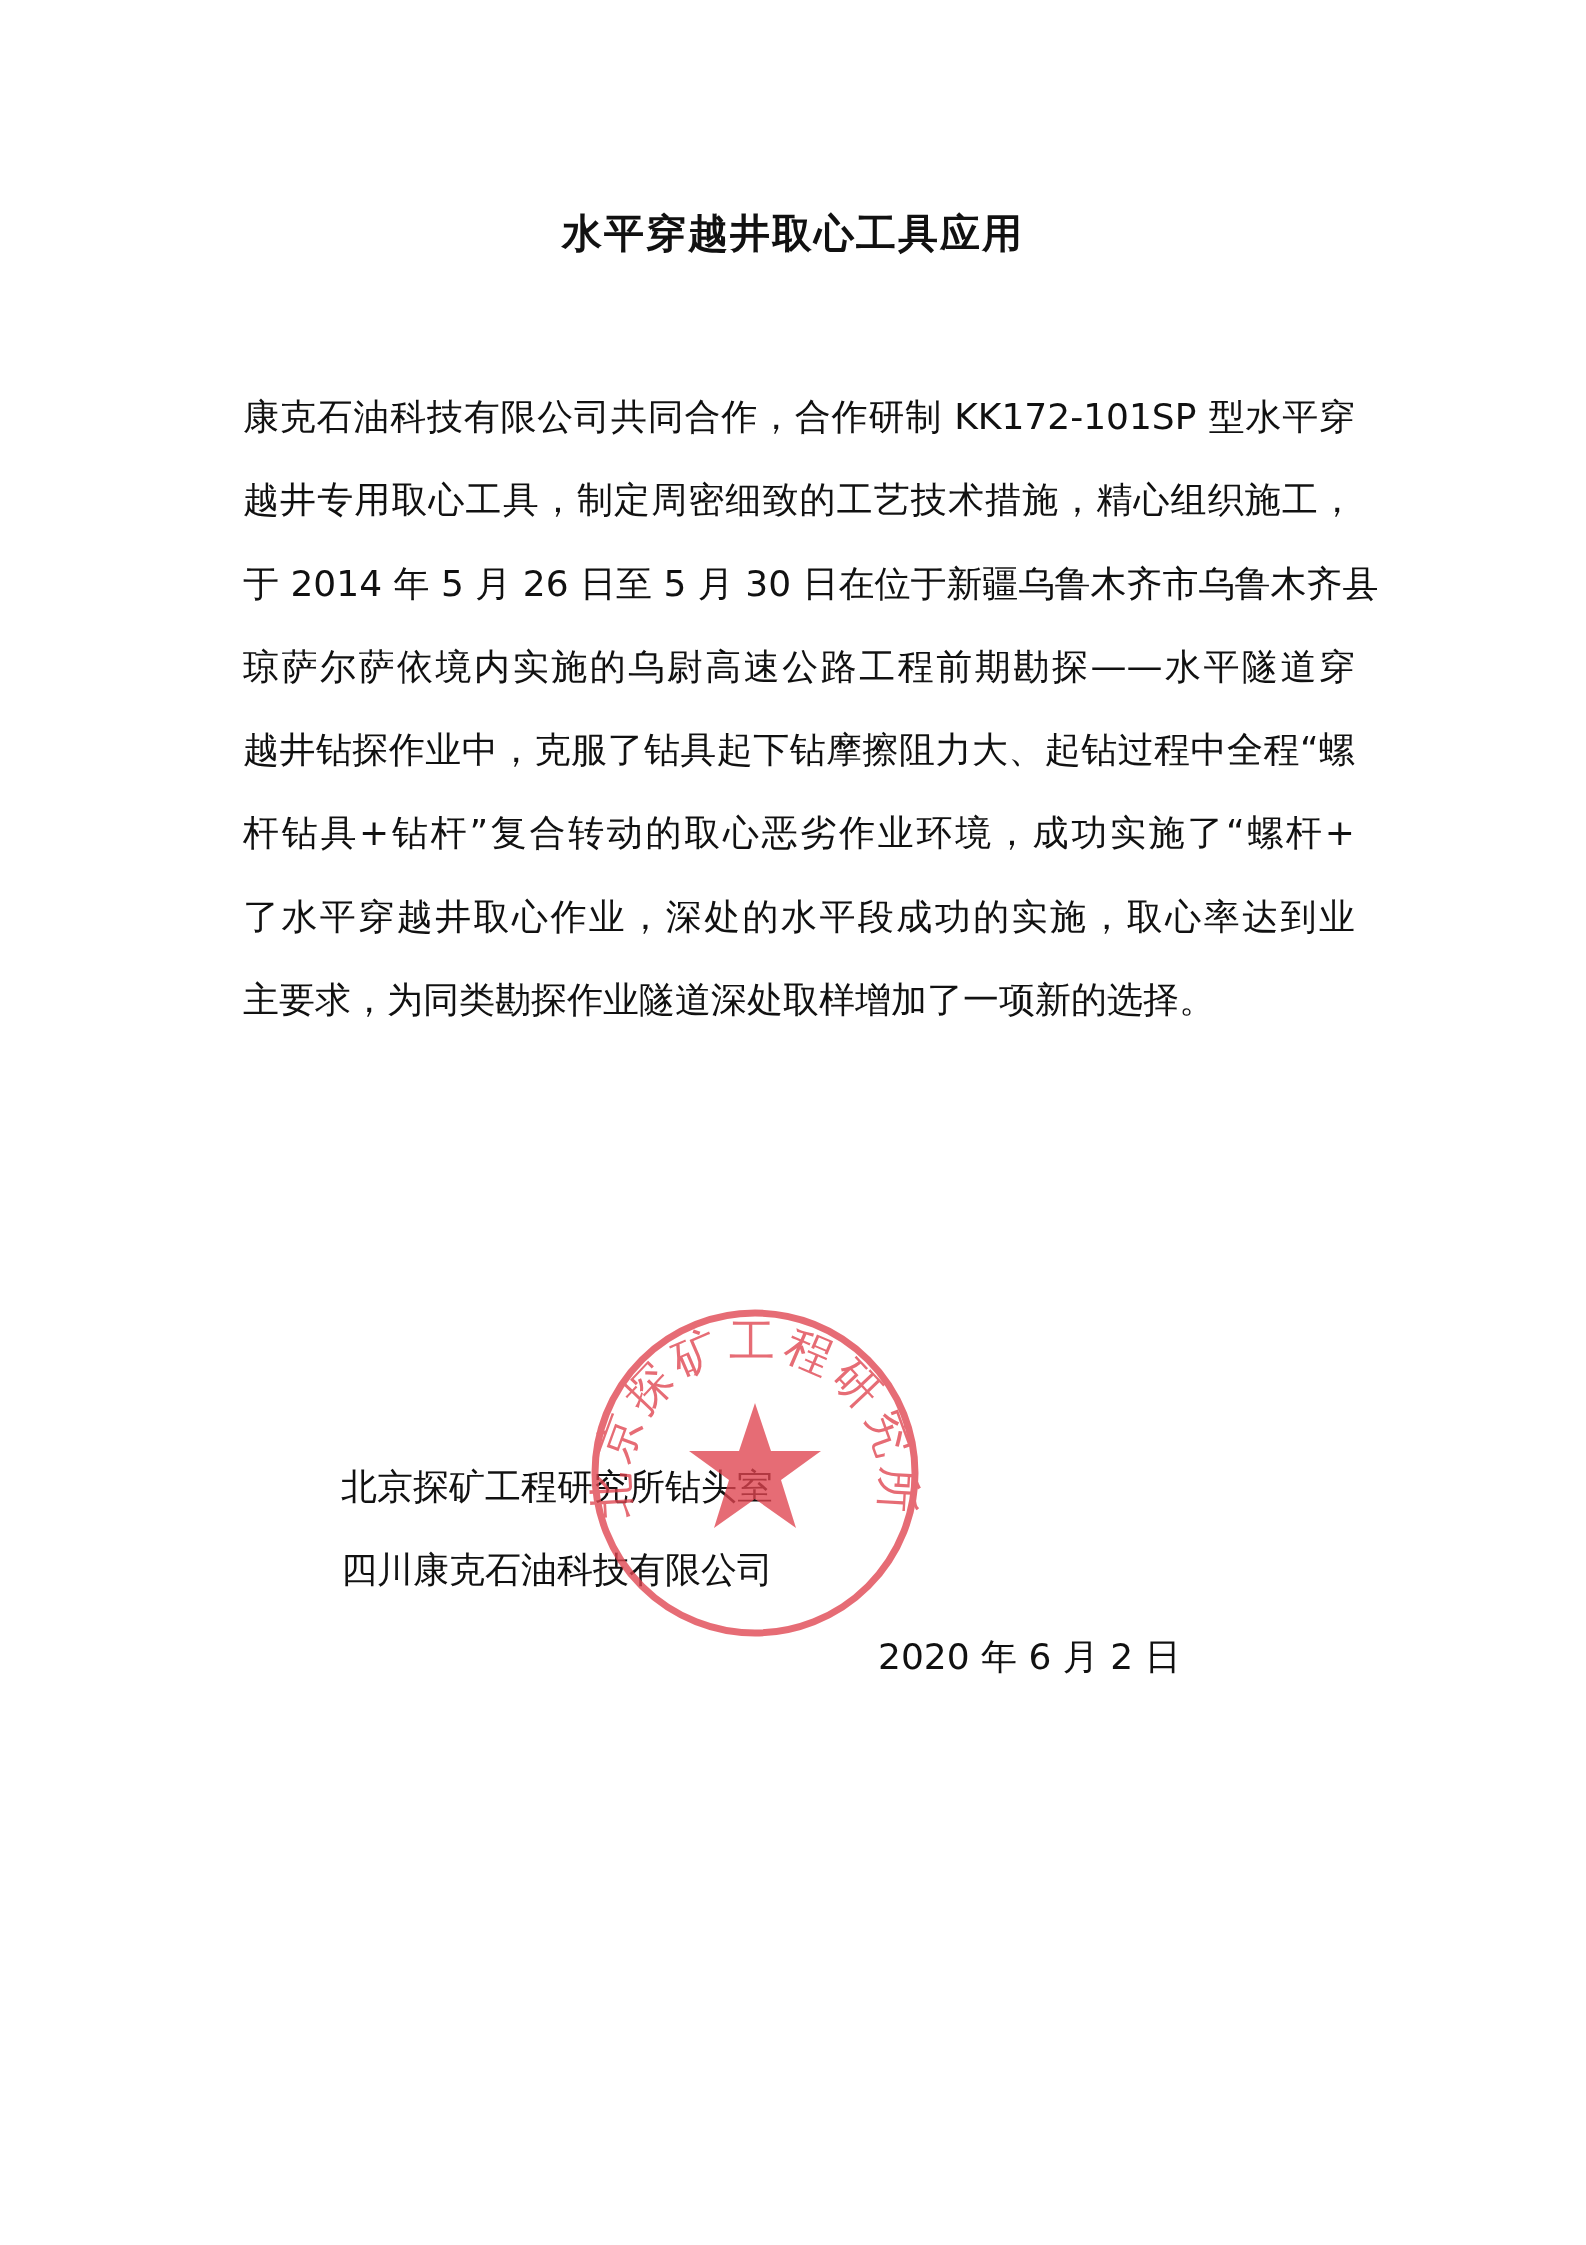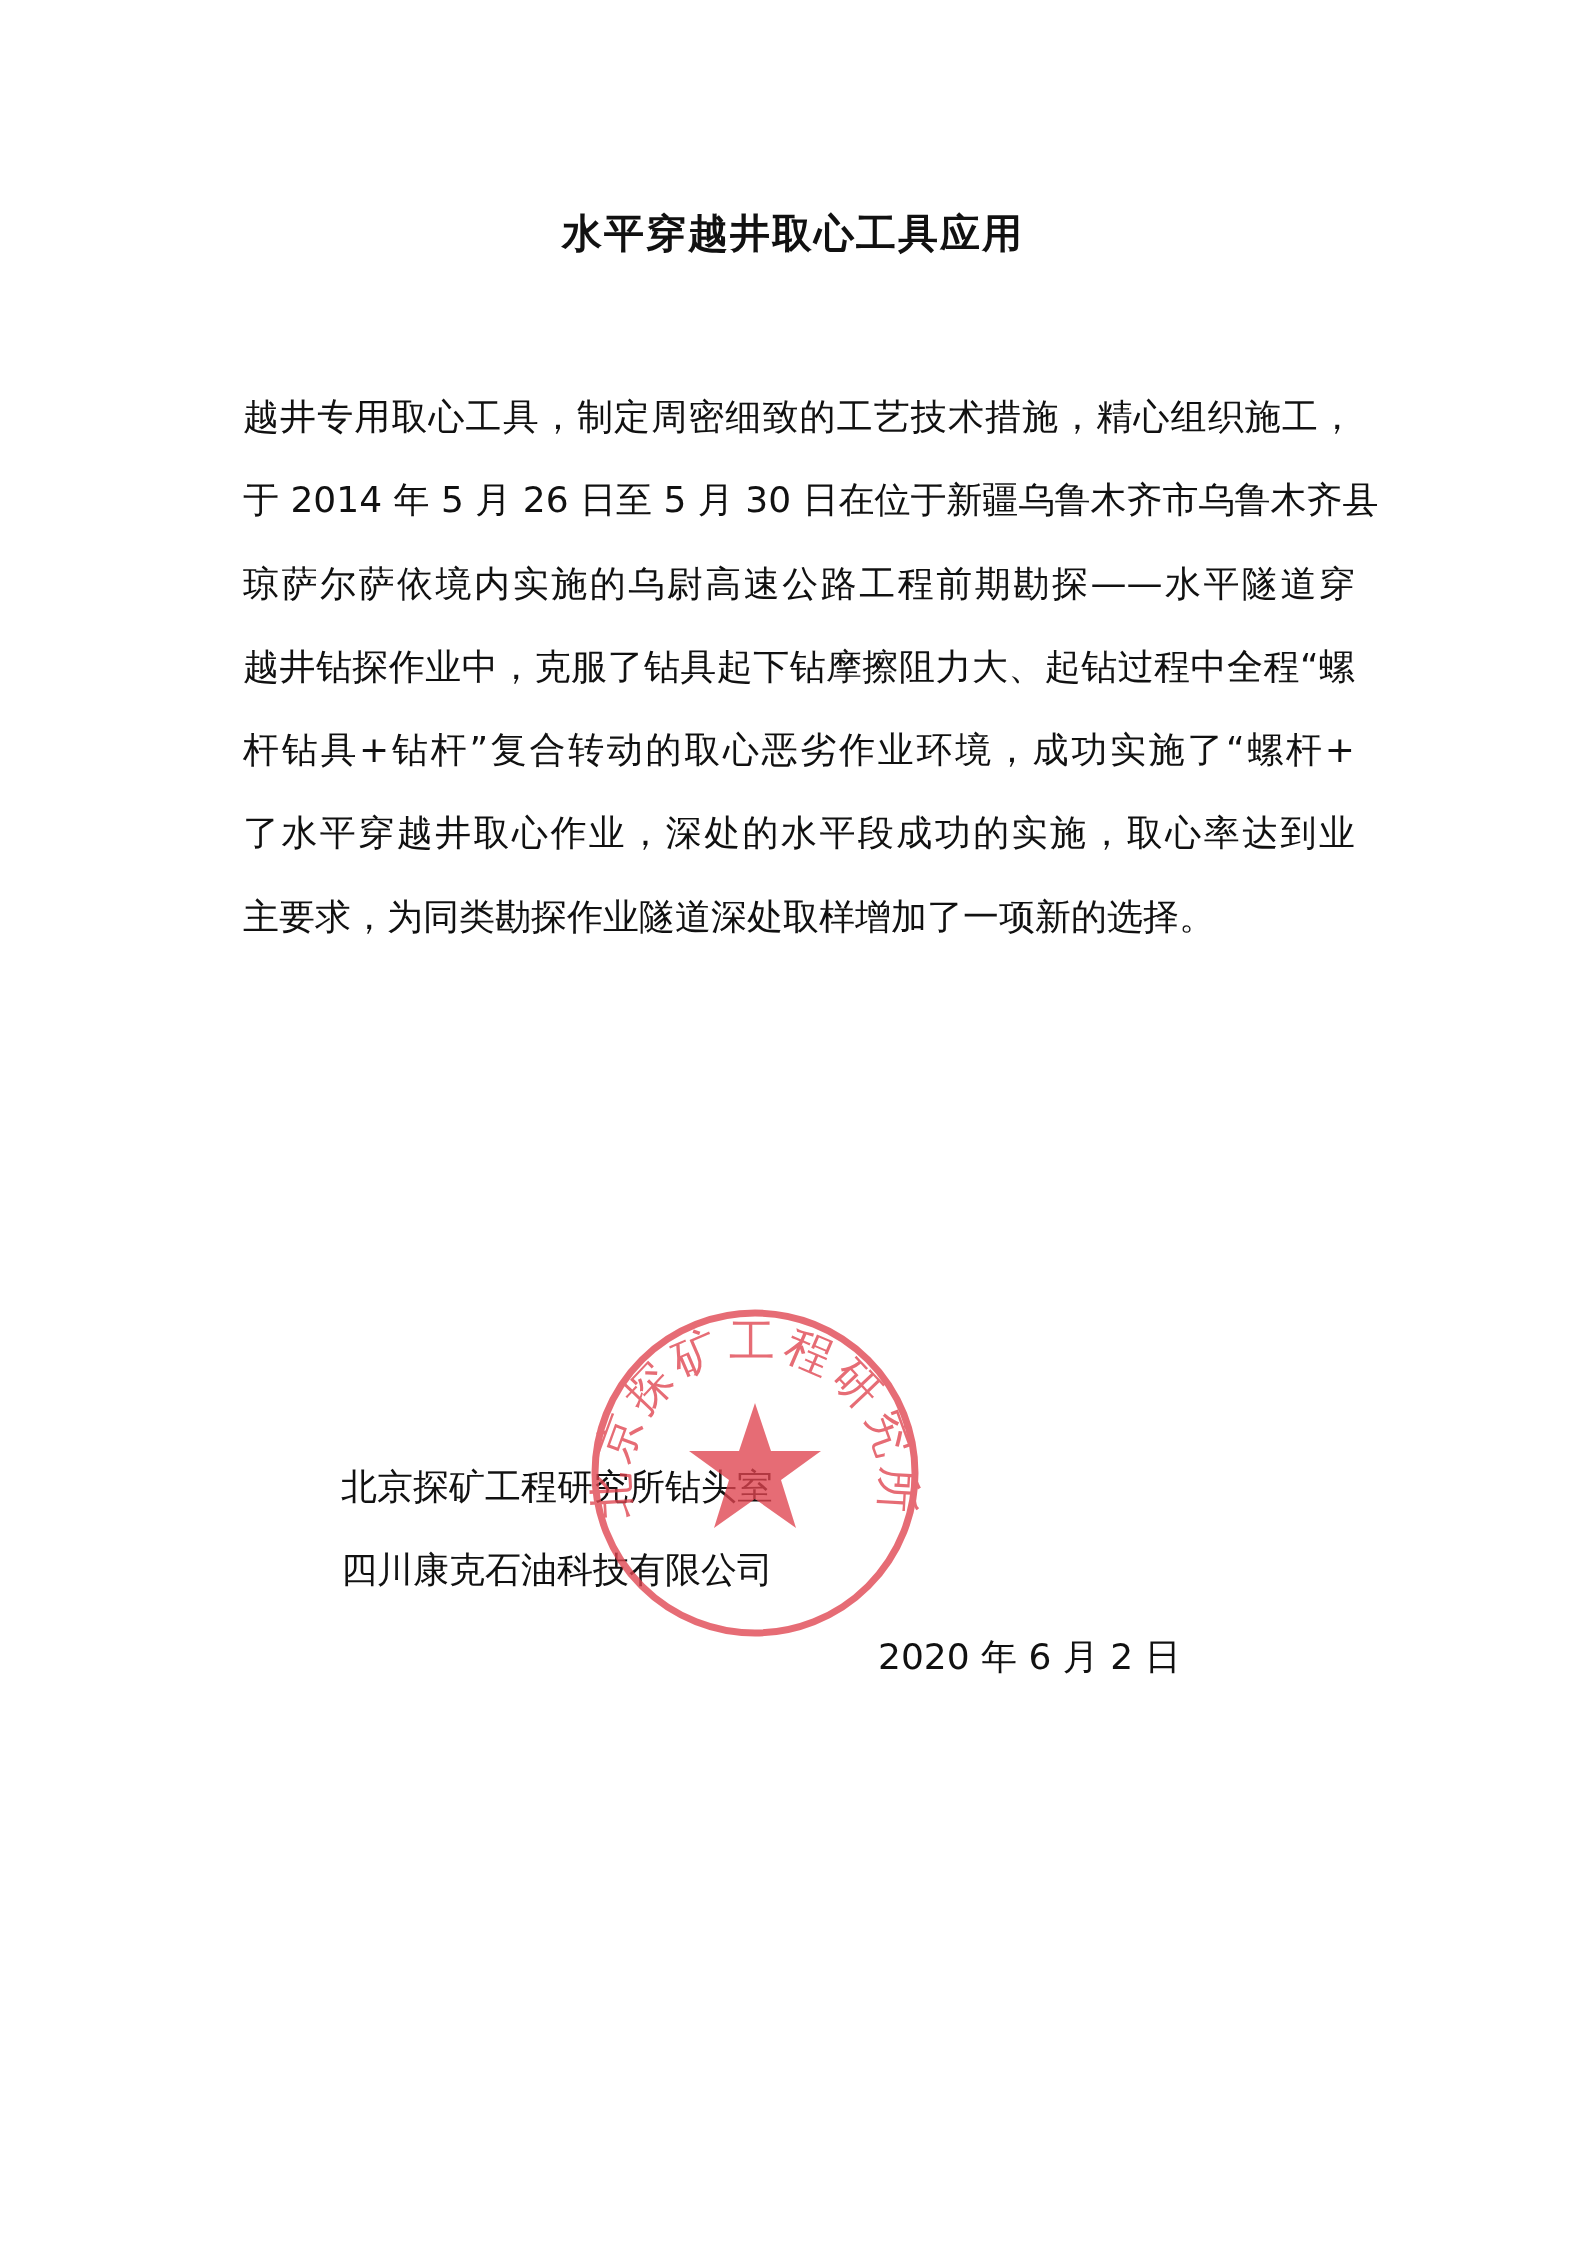--- a/index.html
+++ b/index.html
@@ -15,20 +15,21 @@
   .sig { position:absolute; left:318px; font-size:36px; line-height:50px; white-space:nowrap; z-index:2;margin-left:23px; }
   .date { position:absolute; left:878px; top:1632px; font-size:36px; line-height:50px; white-space:nowrap; z-index:2;text-align:right; }
   .stamp { position:absolute; left:585px; top:1303px; width:340px; height:340px; z-index:3; opacity:0.78; pointer-events:none; }
 </style>
 </head>
 <body>
 
 <div class="title">水平穿越井取心工具应用</div>
 
 <div class="body-text">
+  <span class="line">康克石油科技有限公司共同合作，合作研制 KK172-101SP 型水平穿</span>
   <span class="line">越井专用取心工具，制定周密细致的工艺技术措施，精心组织施工，</span>
   <span class="line">于 2014 年 5 月 26 日至 5 月 30 日在位于新疆乌鲁木齐市乌鲁木齐县</span>
   <span class="line">琼萨尔萨依境内实施的乌尉高速公路工程前期勘探——水平隧道穿</span>
   <span class="line">越井钻探作业中，克服了钻具起下钻摩擦阻力大、起钻过程中全程“螺</span>
   <span class="line">杆钻具+钻杆”复合转动的取心恶劣作业环境，成功实施了“螺杆+</span>
   <span class="line">了水平穿越井取心作业，深处的水平段成功的实施，取心率达到业</span>
   <span class="line last">主要求，为同类勘探作业隧道深处取样增加了一项新的选择。</span>
 </div>
 
 <div class="sig" style="top:1462px;">北京探矿工程研究所钻头室</div>

